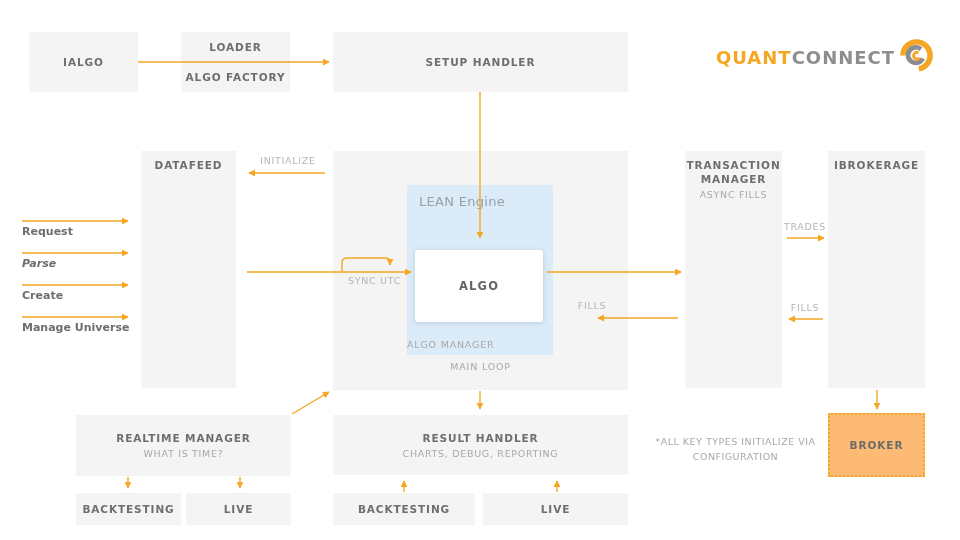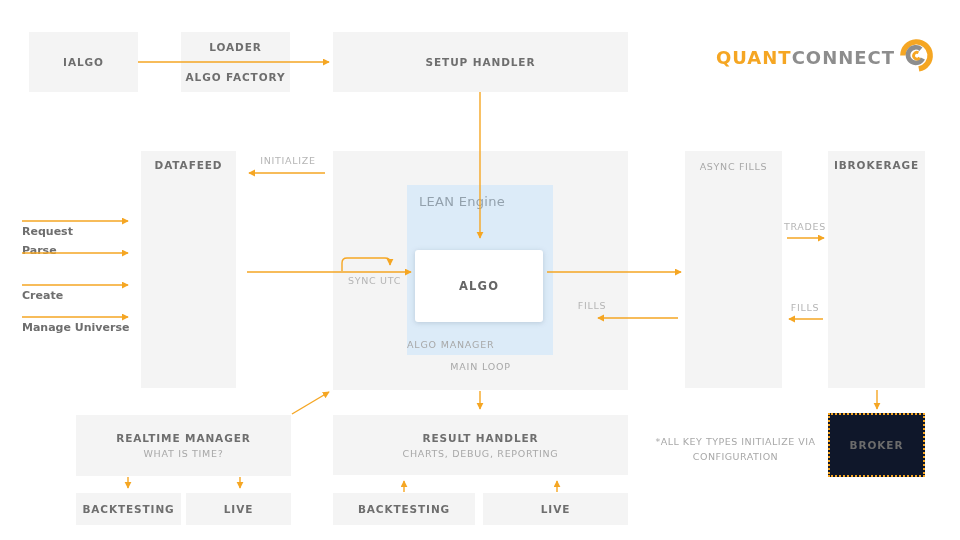--- a/index.html
+++ b/index.html
@@ -69,21 +69,21 @@
     position: absolute; bottom: 18px; left: 0; right: 0;
     font-size: 9.5px; color: #a8a8a8; letter-spacing: 0.8px; text-align: center;
   }
   #node-algo {
     background: #ffffff;
     border-radius: 3px;
     box-shadow: 0 1px 5px rgba(120,140,160,0.35);
   }
   #node-algo .node-title { font-size: 11.5px; letter-spacing: 1.2px; color: #666; }
   #node-broker {
-    background: #0f172a;
+    background: #fdba74;
     border: 2px dotted #f5a623;
   }
   #node-broker .node-title { color: #6b6b6b; }
   #note {
     position: absolute;
     left: 648px; top: 434px; width: 175px;
     font-size: 9.5px; color: #a8a8a8; letter-spacing: 0.5px;
     text-align: center; line-height: 15px;
   }
   
@@ -136,20 +136,21 @@
   <div class="node" id="node-lean-engine" style="left:407px;top:185px;width:146px;height:170px;">
     <div id="lean-title">LEAN Engine</div>
     <div id="lean-footer">ALGO MANAGER</div>
   </div>
 
   <div class="node" id="node-algo" style="left:415px;top:242px;width:128px;height:72px;margin-top:8px;">
     <div class="node-title">ALGO</div>
   </div>
 
   <div class="node top-align" id="node-transaction-manager" style="left:685px;top:151px;width:97px;height:237px;">
+    <div class="node-title">TRANSACTION MANAGER</div>
     <div class="node-sub">ASYNC FILLS</div>
   </div>
 
   <div class="node top-align" id="node-ibrokerage" style="left:828px;top:151px;width:97px;height:237px;">
     <div class="node-title">IBROKERAGE</div>
   </div>
 
   <div class="node" id="node-realtime-manager" style="left:76px;top:415px;width:215px;height:61px;">
     <div class="node-title">REALTIME MANAGER</div>
     <div class="node-sub">WHAT IS TIME?</div>
@@ -185,21 +186,21 @@
     <div>CONFIGURATION</div>
   </div>
 
   <div class="edge-label" style="left:246px;top:155px;width:84px;">INITIALIZE</div>
   <div class="edge-label" style="left:348px;top:259px;margin-top:16px;">SYNC UTC</div>
   <div class="edge-label" style="left:571px;top:300px;width:42px;">FILLS</div>
   <div class="edge-label" style="left:783px;top:221px;width:44px;">TRADES</div>
   <div class="edge-label" style="left:783px;top:302px;width:44px;">FILLS</div>
 
   <div class="flow-label" style="left:22px;top:225px;">Request</div>
-  <div class="flow-label" style="left:22px;top:244px;">Parse</div>
+  <div class="flow-label" style="left:22px;top:257px;font-style:italic;">Parse</div>
   <div class="flow-label" style="left:22px;top:289px;">Create</div>
   <div class="flow-label" style="left:22px;top:321px;">Manage Universe</div>
 
   <svg id="arrow-layer" width="960" height="540" viewBox="0 0 960 540">
     <defs>
       <marker id="arw" markerWidth="8" markerHeight="8" refX="6.2" refY="3.5" orient="auto" markerUnits="userSpaceOnUse">
         <path d="M0,0 L7,3.5 L0,7 Z" fill="#f5a623"></path>
       </marker>
     </defs>
     <g stroke="#f5a623" stroke-width="1.4" fill="none">

